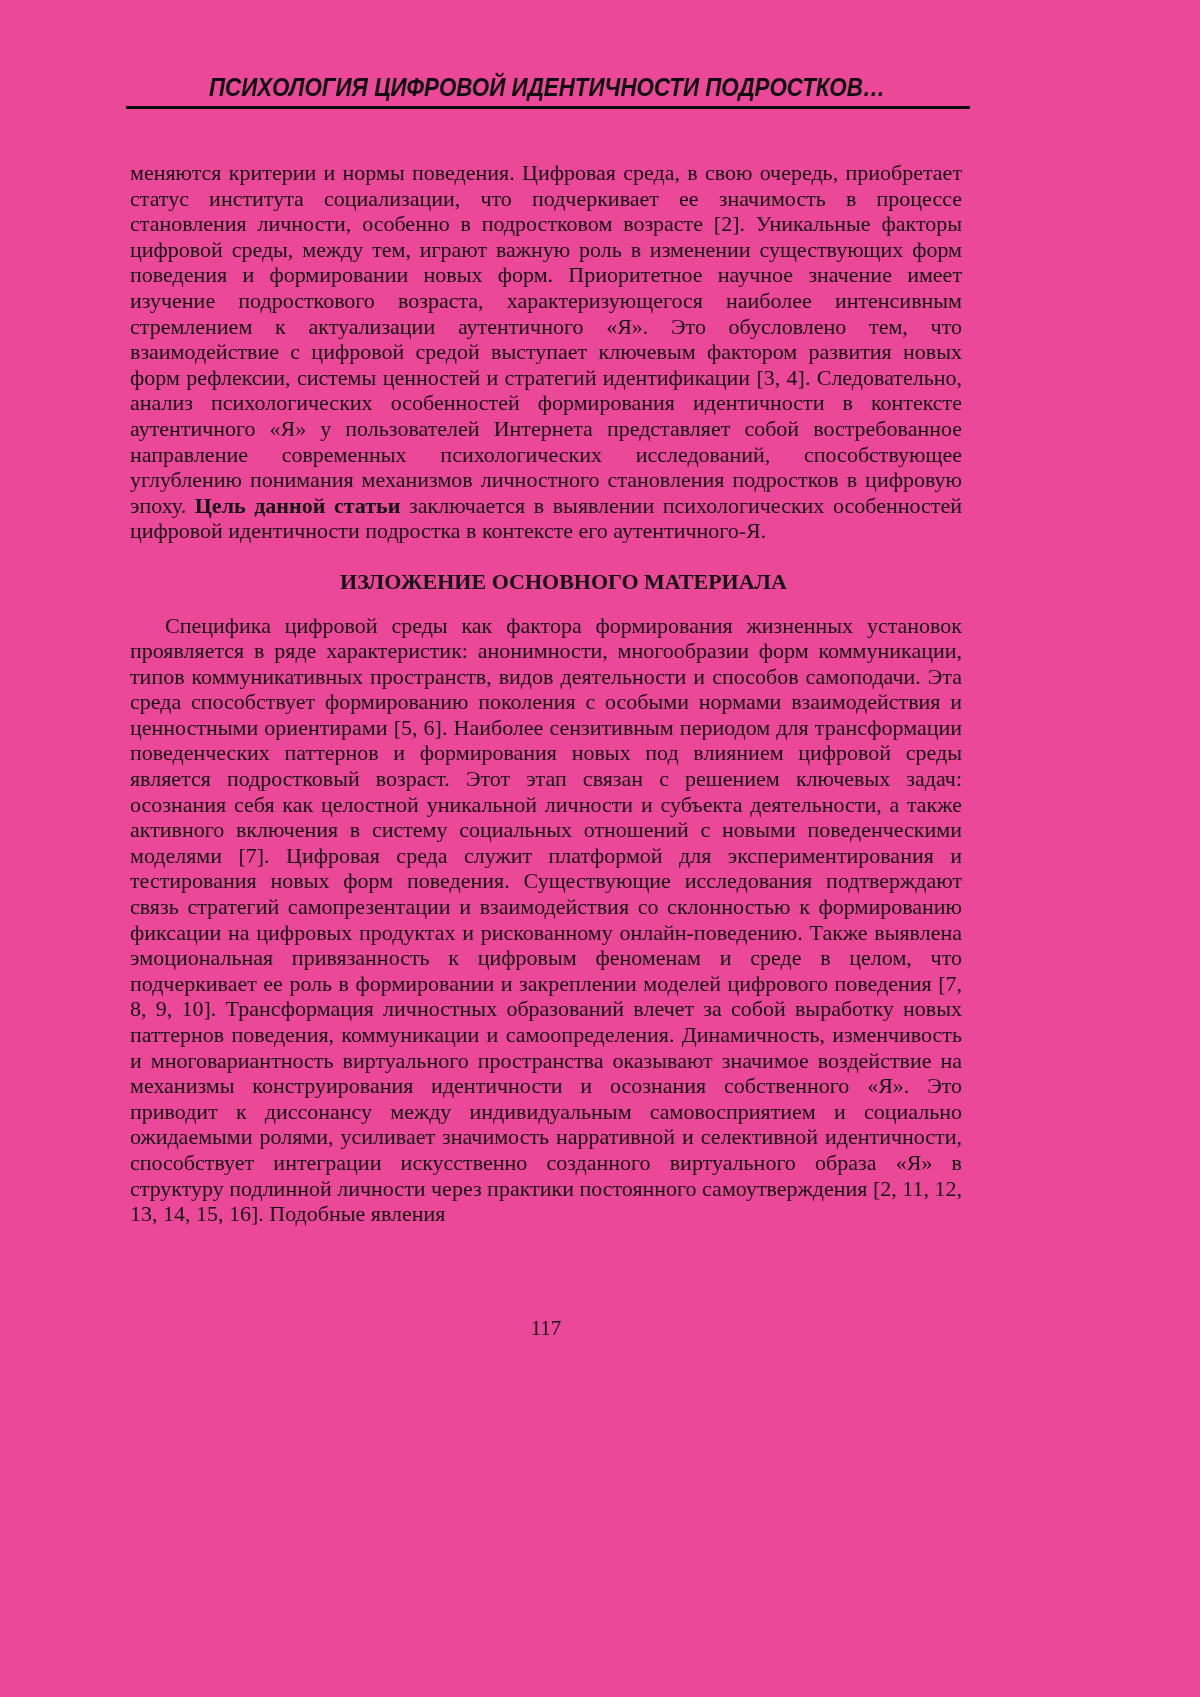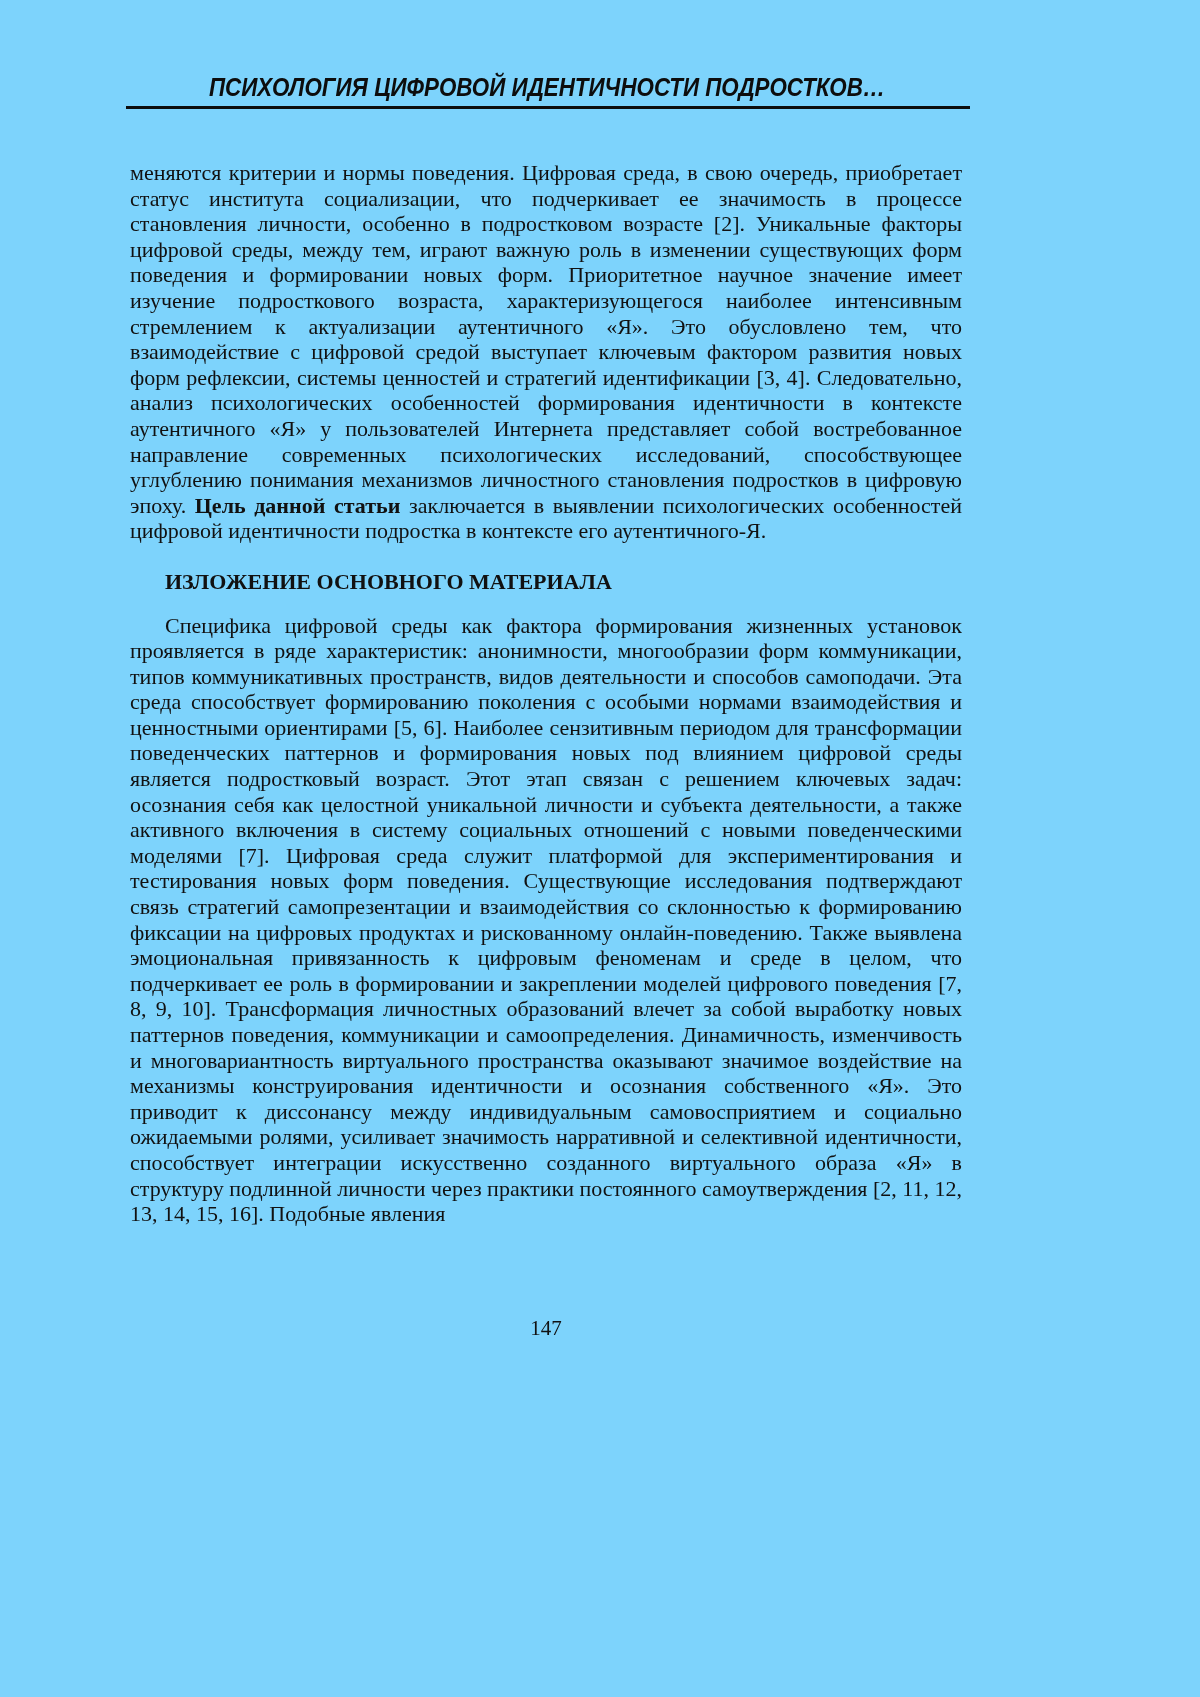--- a/index.html
+++ b/index.html
@@ -5,21 +5,21 @@
   html, body {
     margin: 0;
     padding: 0;
     background: #e8e8e8;
   }
   .page {
     position: relative;
     width: 1200px;
     height: 1697px;
     margin: 0 auto;
-    background: #7dd3fc;
+    background: #ec4899;
     color: #111111;
     font-family: "Liberation Serif", "DejaVu Serif", serif;
     overflow: hidden;
   }
   .running-header {
     position: absolute;
     top: 72px;
     left: 130px;
     width: 834px;
     text-align: center;
@@ -56,21 +56,21 @@
   .para {
     margin: 0;
   }
   .emph {
     font-weight: bold;
   }
   .section-heading {
     font-size: 22px;
     line-height: 25.6px;
     font-weight: bold;
-    text-align: left;
+    text-align: center;
     text-indent: 35px;
     margin: 25px 0 18px 0;
   }
   .first-line-indent {
     text-indent: 35px;
   }
   .page-number {
     position: absolute;
     top: 1316px;
     left: 130px;
@@ -94,16 +94,16 @@
 
     <p class="para"><span>меняются критерии и нормы поведения. Цифровая среда, в свою очередь, приобретает статус института социализации, что подчеркивает ее значимость в процессе становления личности, особенно в подростковом возрасте [2]. Уникальные факторы цифровой среды, между тем, играют важную роль в изменении существующих форм поведения и формировании новых форм. Приоритетное научное значение имеет изучение подросткового возраста, характеризующегося наиболее интенсивным стремлением к актуализации аутентичного «Я». Это обусловлено тем, что взаимодействие с цифровой средой выступает ключевым фактором развития новых форм рефлексии, системы ценностей и стратегий идентификации [3, 4]. Следовательно, анализ психологических особенностей формирования идентичности в контексте аутентичного «Я» у пользователей Интернета представляет собой востребованное направление современных психологических исследований, способствующее углублению понимания механизмов личностного становления подростков в цифровую эпоху. </span><span class="emph">Цель данной статьи</span><span> заключается в выявлении психологических особенностей цифровой идентичности подростка в контексте его аутентичного-Я.</span></p>
 
     <h2 class="section-heading">ИЗЛОЖЕНИЕ ОСНОВНОГО МАТЕРИАЛА</h2>
 
     <p class="para first-line-indent">Специфика цифровой среды как фактора формирования жизненных установок проявляется в ряде характеристик: анонимности, многообразии форм коммуникации, типов коммуникативных пространств, видов деятельности и способов самоподачи. Эта среда способствует формированию поколения с особыми нормами взаимодействия и ценностными ориентирами [5, 6]. Наиболее сензитивным периодом для трансформации поведенческих паттернов и формирования новых под влиянием цифровой среды является подростковый возраст. Этот этап связан с решением ключевых задач: осознания себя как целостной уникальной личности и субъекта деятельности, а также активного включения в систему социальных отношений с новыми поведенческими моделями [7]. Цифровая среда служит платформой для экспериментирования и тестирования новых форм поведения. Существующие исследования подтверждают связь стратегий самопрезентации и взаимодействия со склонностью к формированию фиксации на цифровых продуктах и рискованному онлайн-поведению. Также выявлена эмоциональная привязанность к цифровым феноменам и среде в целом, что подчеркивает ее роль в формировании и закреплении моделей цифрового поведения [7, 8, 9, 10]. Трансформация личностных образований влечет за собой выработку новых паттернов поведения, коммуникации и самоопределения. Динамичность, изменчивость и многовариантность виртуального пространства оказывают значимое воздействие на механизмы конструирования идентичности и осознания собственного «Я». Это приводит к диссонансу между индивидуальным самовосприятием и социально ожидаемыми ролями, усиливает значимость нарративной и селективной идентичности, способствует интеграции искусственно созданного виртуального образа «Я» в структуру подлинной личности через практики постоянного самоутверждения [2, 11, 12, 13, 14, 15, 16]. Подобные явления</p>
 
   </main>
 
   <footer>
-    <div class="page-number">147</div>
+    <div class="page-number">117</div>
   </footer>
 
 </div>
 
 </body></html>

